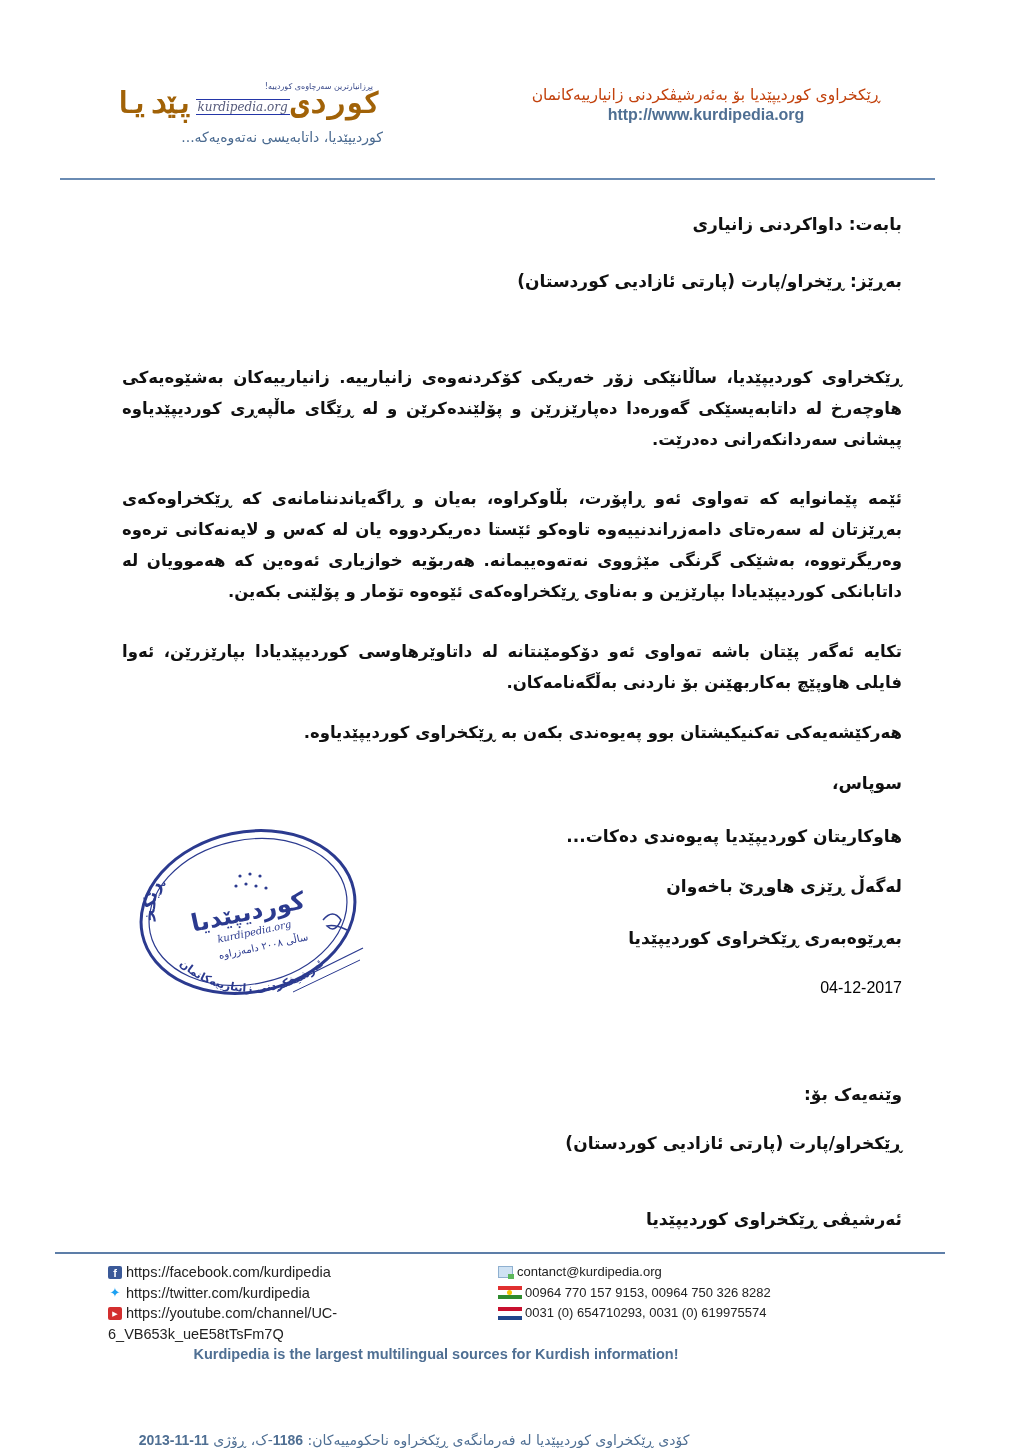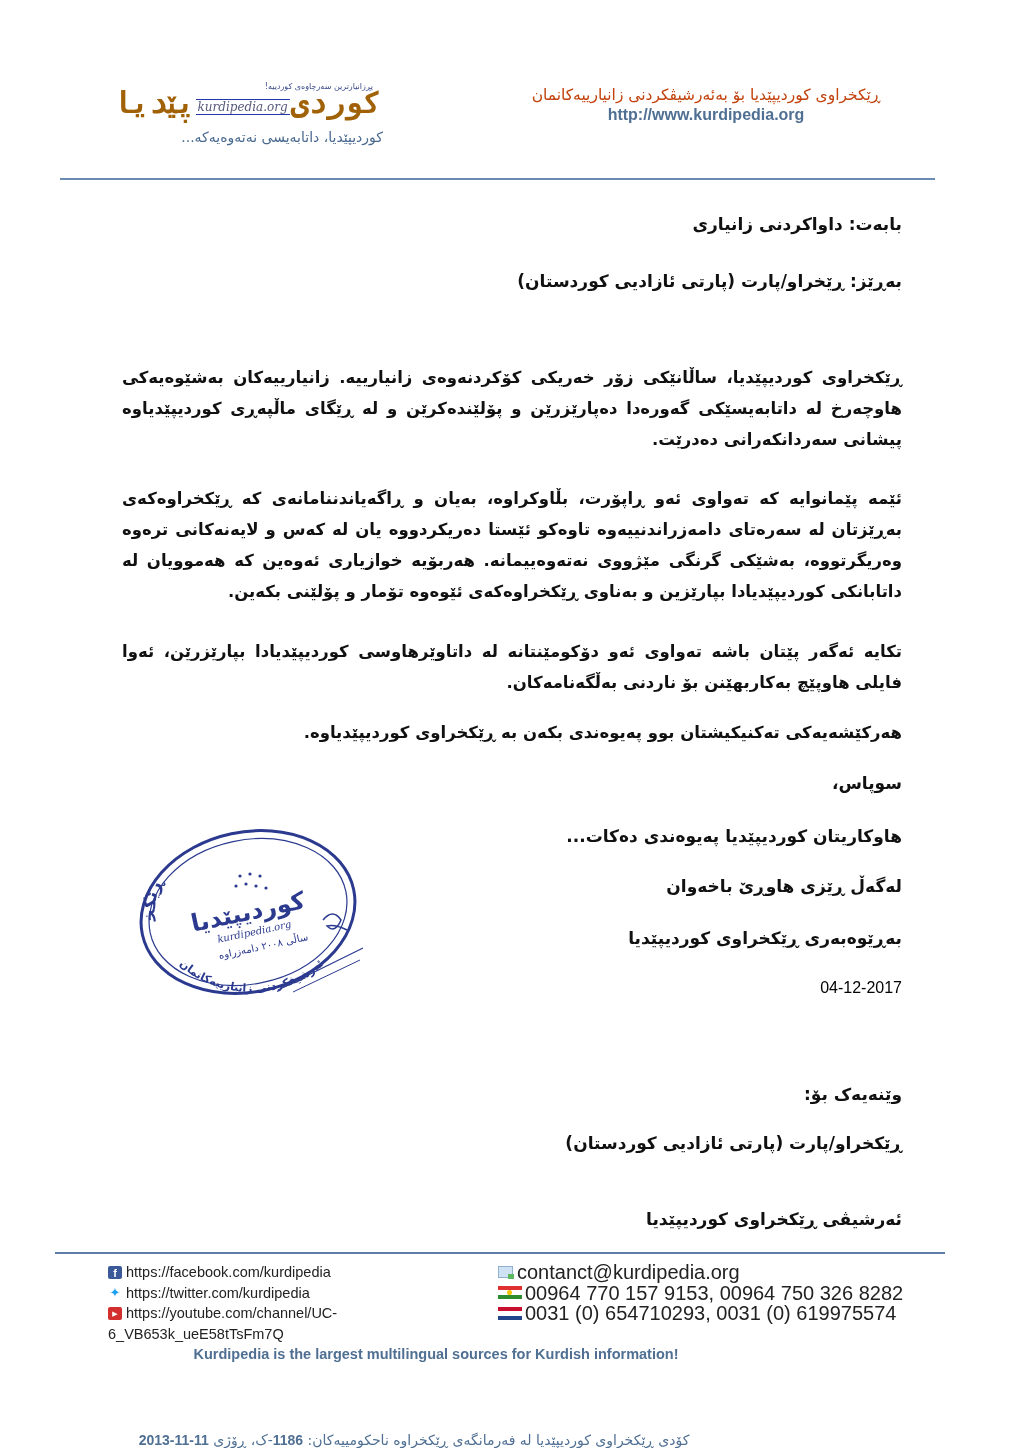--- a/index.html
+++ b/index.html
@@ -41,21 +41,21 @@
   .cc-label { top: 1084px; }
   .cc-1 { top: 1133px; }
   .cc-2 { top: 1182px; margin-top: 27px; }
 
   
   .stamp { position: absolute; left: 128px; top: 820px; width: 240px; height: 180px; }
 
   
   .footer-rule { position: absolute; left: 55px; top: 1252px; width: 890px; height: 2px; background: #5d7ea8; }
   .footer-left { position: absolute; left: 108px; top: 1262px; width: 300px; font-family: "Liberation Sans", sans-serif; font-size: 14.5px; color: #222; line-height: 20.5px; }
-  .footer-right { position: absolute; left: 498px; top: 1262px; width: 360px; font-family: "Liberation Sans", sans-serif; font-size: 20px; color: #222; line-height: 20.5px; }
+  .footer-right { position: absolute; left: 498px; top: 1262px; width: 360px; font-family: "Liberation Sans", sans-serif; font-size: 13px; color: #222; line-height: 20.5px; }
   .f-row { display: flex; align-items: center; white-space: nowrap; }
   .f-icon { width: 14px; height: 13px; margin-right: 4px; flex: none; display: inline-block; }
   .fb-icon { background: #3b5998; border-radius: 2px; color: #fff; font-weight: bold; font-size: 11px; line-height: 14px; text-align: center; font-family: "Liberation Sans", sans-serif; }
   .tw-icon { color: #1da1f2; font-size: 13px; line-height: 13px; text-align: center; }
   .yt-icon { background: #d32f2f; border-radius: 2px; color: #fff; font-size: 7px; line-height: 13px; text-align: center; }
   .mail-icon { background: #cfe2f3; border: 1px solid #8fb0d0; width: 13px; height: 10px; position: relative; }
   .mail-icon::after { content: ""; position: absolute; right: -2px; bottom: -2px; width: 6px; height: 5px; background: #5cb85c; }
   .flag { width: 24px; height: 13px; margin-right: 3px; flex: none; display: inline-block; }
   .flag-kurd { background: linear-gradient(#e03030 0 33%, #ffffff 33% 66%, #2e8b2e 66% 100%); position: relative; }
   .flag-kurd::after { content: ""; position: absolute; left: 9px; top: 4px; width: 5px; height: 5px; border-radius: 50%; background: #f2c200; }

